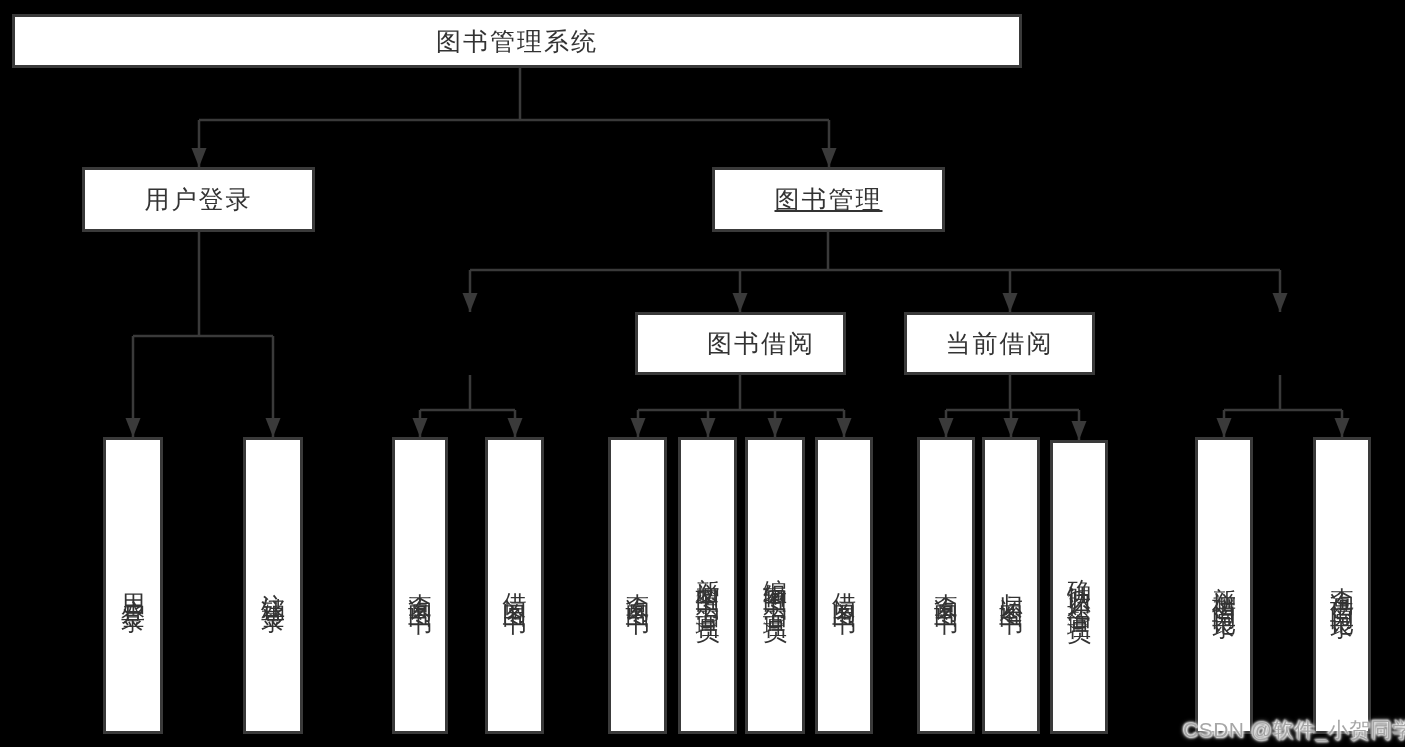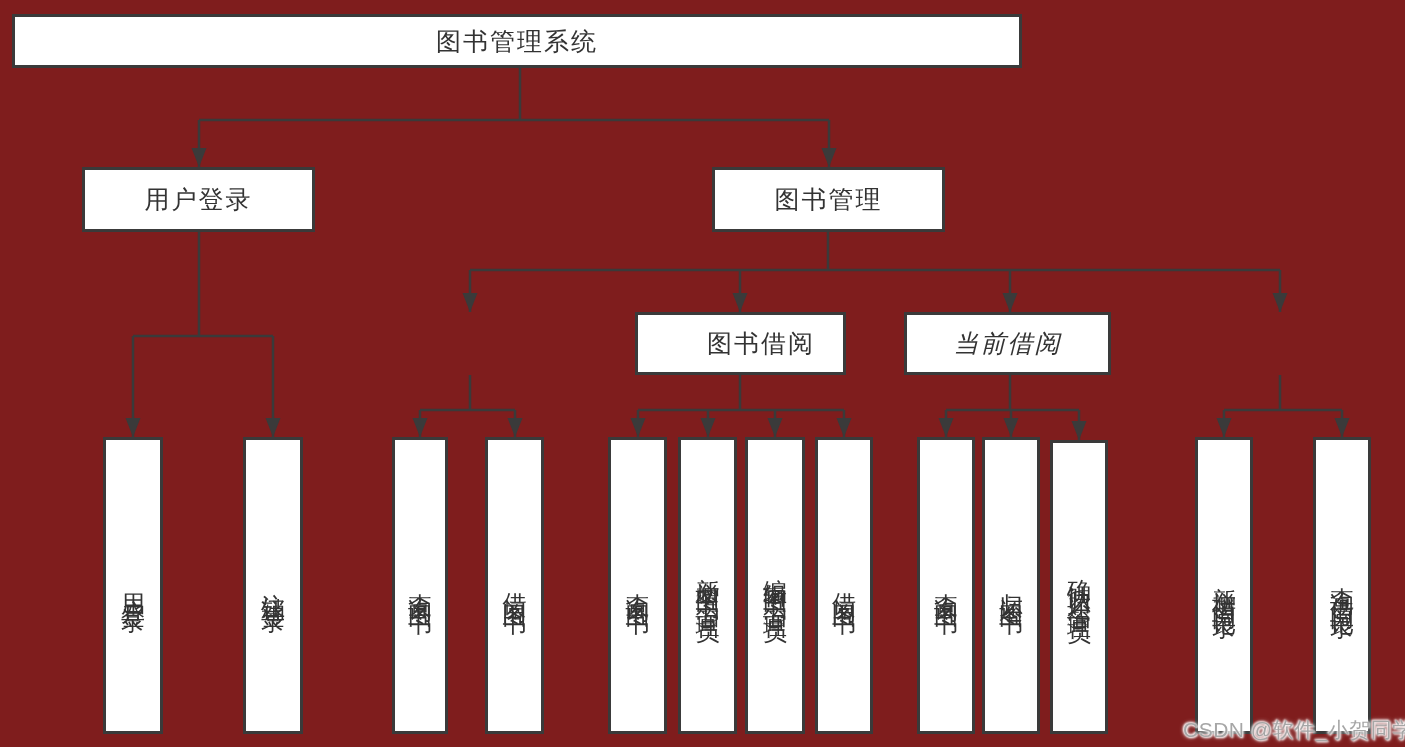--- a/index.html
+++ b/index.html
@@ -1,17 +1,17 @@
 <!DOCTYPE html>
 <html><head>
 <meta charset="utf-8">
 <style>
   html,body { margin:0; padding:0; background:#ffffff; }
   .stage {
-    position:relative; width:1405px; height:747px; background:#7f1d1d;
+    position:relative; width:1405px; height:747px; background:#000000;
     font-family:"Liberation Sans","DejaVu Sans",sans-serif; overflow:hidden;
   }
   .connectors { position:absolute; left:0; top:0; }
   .node {
     position:absolute; box-sizing:border-box; background:#ffffff;
     border:3px solid #3a3a3a; display:flex; align-items:center; justify-content:center;
     color:#333333;
   }
   .hnode { font-size:25px; letter-spacing:2px; white-space:nowrap; }
   .vnode .vtext {
@@ -65,24 +65,24 @@
       <polygon points="1003.5,418 1018.5,418 1011,437"></polygon>
       <polygon points="1071.5,421 1086.5,421 1079,440"></polygon>
       <polygon points="1216.5,418 1231.5,418 1224,437"></polygon>
       <polygon points="1334.5,418 1349.5,418 1342,437"></polygon>
     </g>
   </svg>
 
   <div class="node hnode" style="left:12px; top:14px; width:1010px; height:54px;">图书管理系统</div>
 
   <div class="node hnode" style="left:82px; top:167px; width:233px; height:65px;">用户登录</div>
-  <div class="node hnode" style="left:712px; top:167px; width:233px; height:65px;">图书管理</div>
+  <div class="node hnode" style="left:712px; top:167px; width:233px; height:65px;text-decoration:underline;">图书管理</div>
 
   <div class="node hnode" style="left:635px; top:312px; width:211px; height:63px;padding-left:41px;">图书借阅</div>
-  <div class="node hnode" style="left:904px; top:312px; width:207px; height:63px;font-style:italic;">当前借阅</div>
+  <div class="node hnode" style="left:904px; top:312px; width:191px; height:63px;">当前借阅</div>
 
   <div class="node vnode" style="left:103px; top:437px; width:60px; height:297px;">
     <span class="vtext">用户登录</span>
   </div>
   <div class="node vnode" style="left:243px; top:437px; width:60px; height:297px;">
     <span class="vtext">注销登录</span>
   </div>
 
   <div class="node vnode" style="left:392px; top:437px; width:56px; height:297px;">
     <span class="vtext">查询图书</span>

